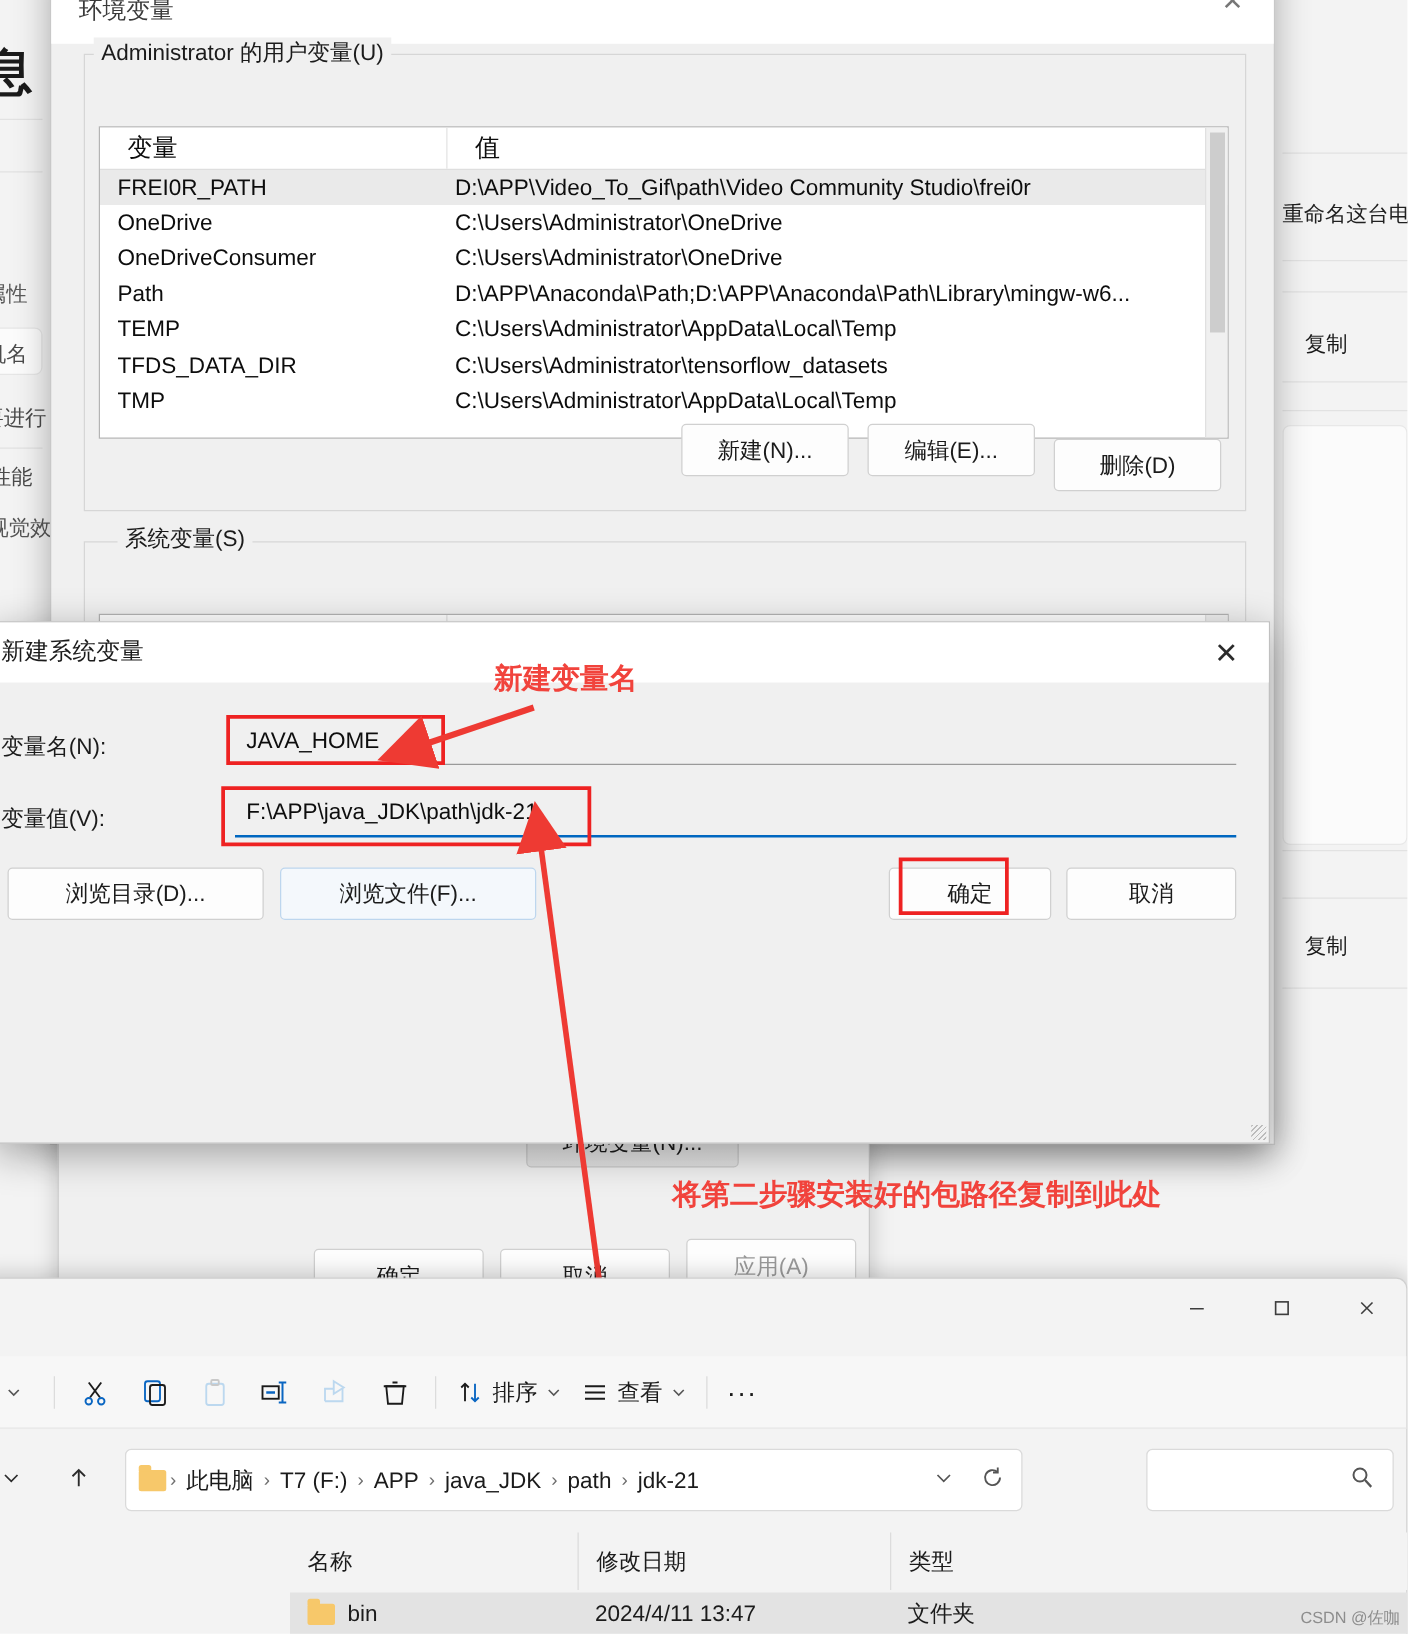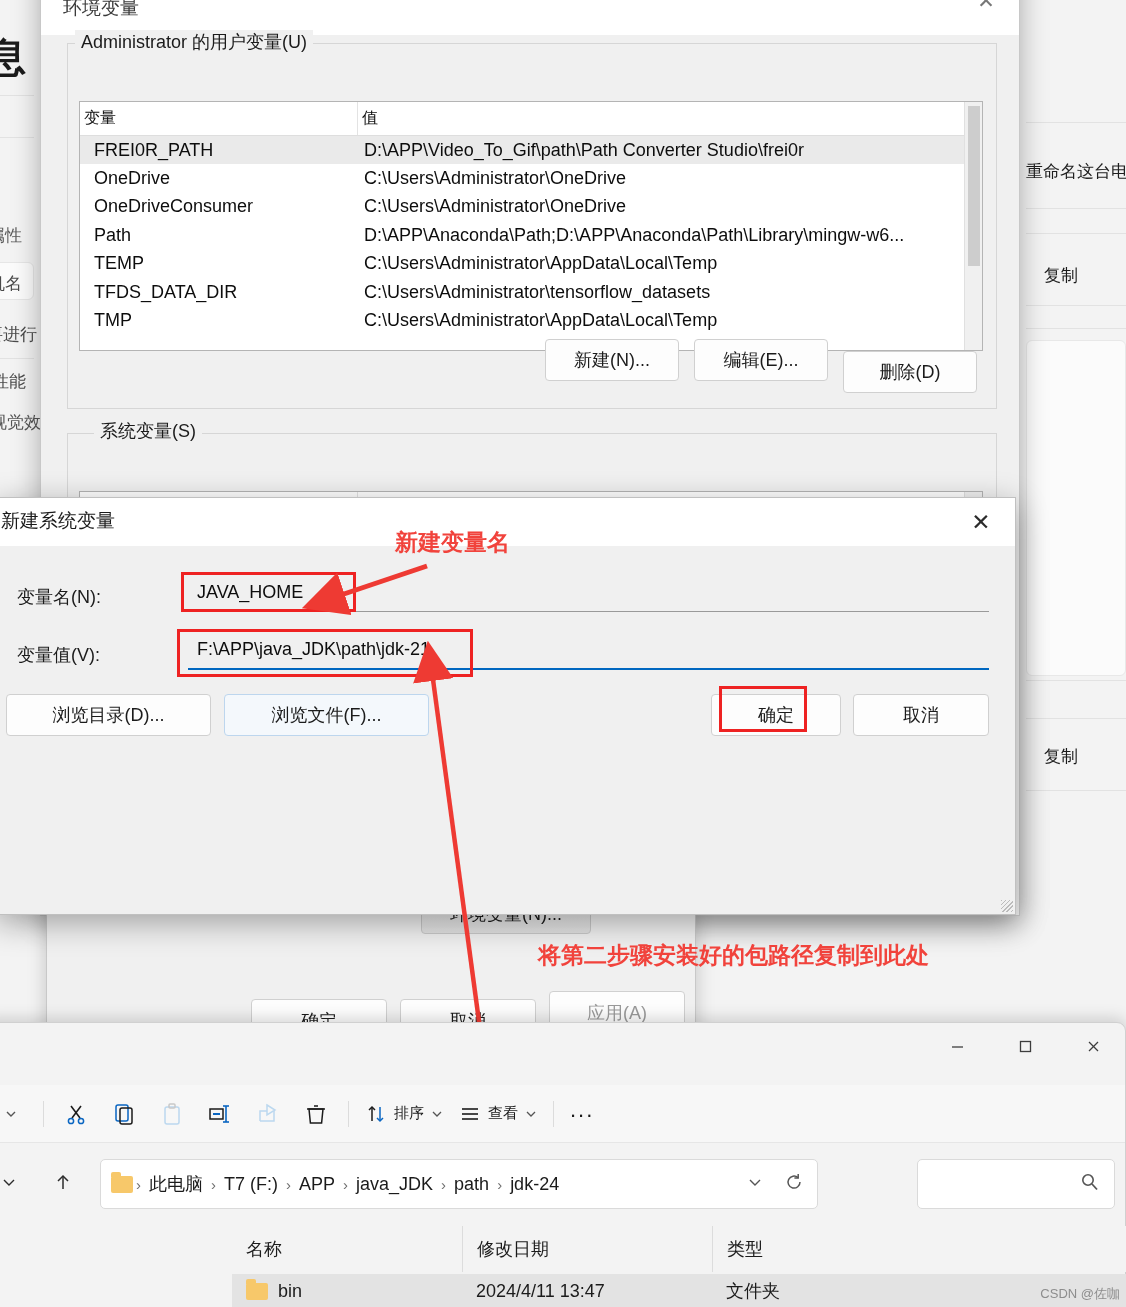--- a/index.html
+++ b/index.html
@@ -73,21 +73,21 @@
   .listview {
     position: absolute; background: #ffffff; border: 1px solid #b4b4b4;
     overflow: hidden;
   }
   .lv-header {
     display: flex; height: 34px; background: #ffffff;
     border-bottom: 1px solid #dedede;
     align-items: center;
   }
   .lv-header .col {
-    font-size: 16px; color: #0d0d0d; padding-left: 4px;
+    font-size: 20px; color: #0d0d0d; padding-left: 22px;
     height: 100%; display: flex; align-items: center;
   }
   .lv-header .col.c1 { width: 278px; border-right: 1px solid #e3e3e3; }
   .lv-header .col.c2 { flex: 1; }
   .lv-row {
     display: flex; height: 28.4px; align-items: center; font-size: 18px;
     color: #0d0d0d; white-space: nowrap;
   }
   .lv-row.sel { background: #eaeaea; }
   .lv-row .v1 {
@@ -125,21 +125,21 @@
   }
   .nd-title {
     position: absolute; left: 5px; top: 10px; font-size: 19px; color: #1b1b1b;
   }
   .nd-close {
     position: absolute; right: 14px; top: 6px; width: 40px; height: 36px;
     display: flex; align-items: center; justify-content: center;
     font-size: 23px; color: #2b2b2b; cursor: default;
   }
   .nd-label {
-    position: absolute; font-size: 18px; color: #1b1b1b; white-space: nowrap; padding-left: 16px;
+    position: absolute; font-size: 18px; color: #1b1b1b; white-space: nowrap;
   }
   .nd-input {
     position: absolute; background: #f0f0f0; border: none;
     border-bottom: 1px solid #9a9a9a;
     font-size: 18px; color: #0d0d0d; font-family: inherit;
     padding: 0 0 3px 9px; outline: none;
   }
   .nd-input.focused { border-bottom: 2px solid #0067c0; }
 
   
@@ -168,21 +168,21 @@
     position: absolute; left: 0; top: 62px; width: 100%; height: 58px;
     background: #f7f7f7; border-bottom: 1px solid #e6e6e6;
     display: flex; align-items: center;
   }
   .tb-icon {
     width: 48px; height: 44px; display: flex; align-items: center;
     justify-content: center; border-radius: 5px; cursor: default;
   }
   .tb-text {
     display: flex; align-items: center; gap: 7px;
-    font-size: 15px; color: #1b1b1b; padding: 0 8px; height: 44px;
+    font-size: 18px; color: #1b1b1b; padding: 0 8px; height: 44px;
     cursor: default; white-space: nowrap;
   }
   .tb-sep { width: 1px; height: 26px; background: #dcdcdc; margin: 0 8px; }
   .fe-navbar {
     position: absolute; left: 0; top: 128px; width: 100%; height: 62px;
     display: flex; align-items: center;
   }
   .nav-icon-btn {
     width: 40px; height: 40px; display: flex; align-items: center;
     justify-content: center; color: #2b2b2b; cursor: default;
@@ -271,21 +271,21 @@
     <div class="group-legend" style="left:34px;top:63px;">Administrator 的用户变量(U)</div>
 
     <div class="listview" style="left:38px;top:134px;width:904px;height:250px;">
       <div class="lv-header">
         <div class="col c1">变量</div>
         <div class="col c2">值</div>
       </div>
       <div id="user-var-rows">
           <div class="lv-row sel">
             <div class="v1">FREI0R_PATH</div>
-            <div class="v2">D:\APP\Video_To_Gif\path\Path Converter Studio\frei0r</div>
+            <div class="v2">D:\APP\Video_To_Gif\path\Video Community Studio\frei0r</div>
           </div>
           <div class="lv-row">
             <div class="v1">OneDrive</div>
             <div class="v2">C:\Users\Administrator\OneDrive</div>
           </div>
           <div class="lv-row">
             <div class="v1">OneDriveConsumer</div>
             <div class="v2">C:\Users\Administrator\OneDrive</div>
           </div>
           <div class="lv-row">
@@ -495,21 +495,21 @@
     <span class="crumb">此电脑</span>
     <span class="crumb-sep">›</span>
     <span class="crumb">T7 (F:)</span>
     <span class="crumb-sep">›</span>
     <span class="crumb">APP</span>
     <span class="crumb-sep">›</span>
     <span class="crumb">java_JDK</span>
     <span class="crumb-sep">›</span>
     <span class="crumb">path</span>
     <span class="crumb-sep">›</span>
-    <span class="crumb">jdk-24</span>
+    <span class="crumb">jdk-21</span>
     <span style="margin-left:auto;display:flex;align-items:center;gap:22px;padding-right:4px;">
       <span>
         <svg width="16" height="16" viewBox="0 0 16 16">
             <polyline points="3,6 8,11 13,6" fill="none" stroke="#555" stroke-width="1.4"></polyline>
           </svg>
       </span>
       <span>
         <svg width="18" height="18" viewBox="0 0 18 18">
             <path d="M15 9 A6 6 0 1 1 13 4.6" fill="none" stroke="#555" stroke-width="1.5"></path>
             <polyline points="13.2,1 13.2,5 9.4,5" fill="none" stroke="#555" stroke-width="1.5"></polyline>

